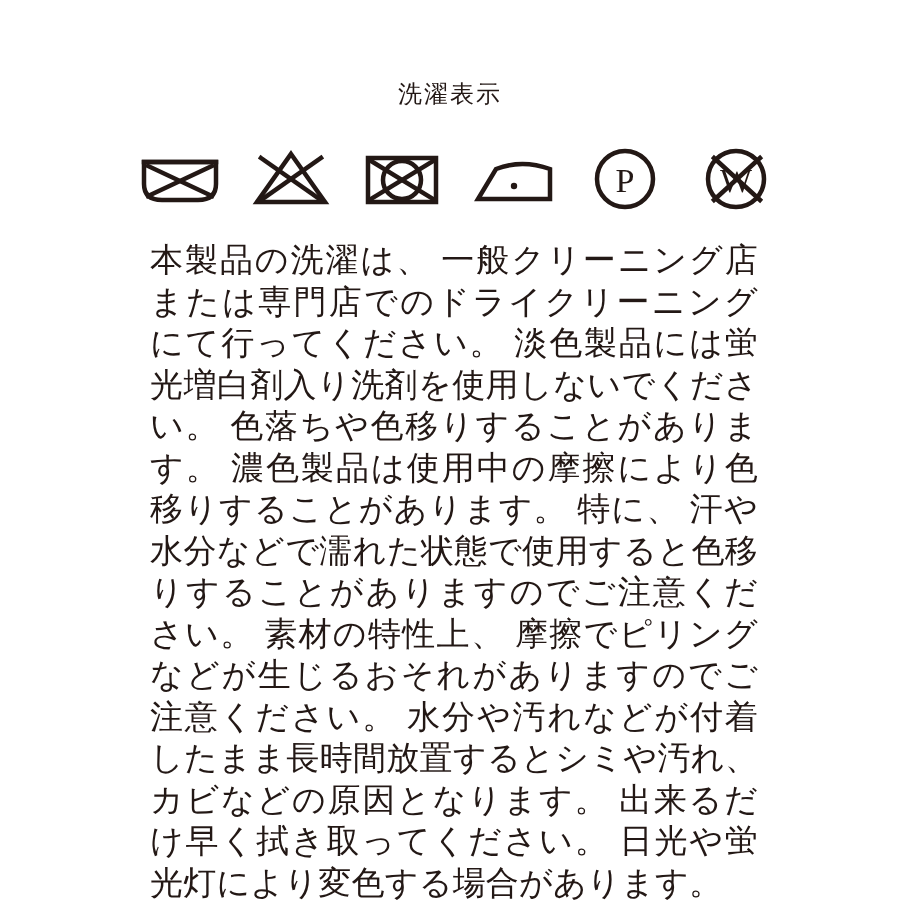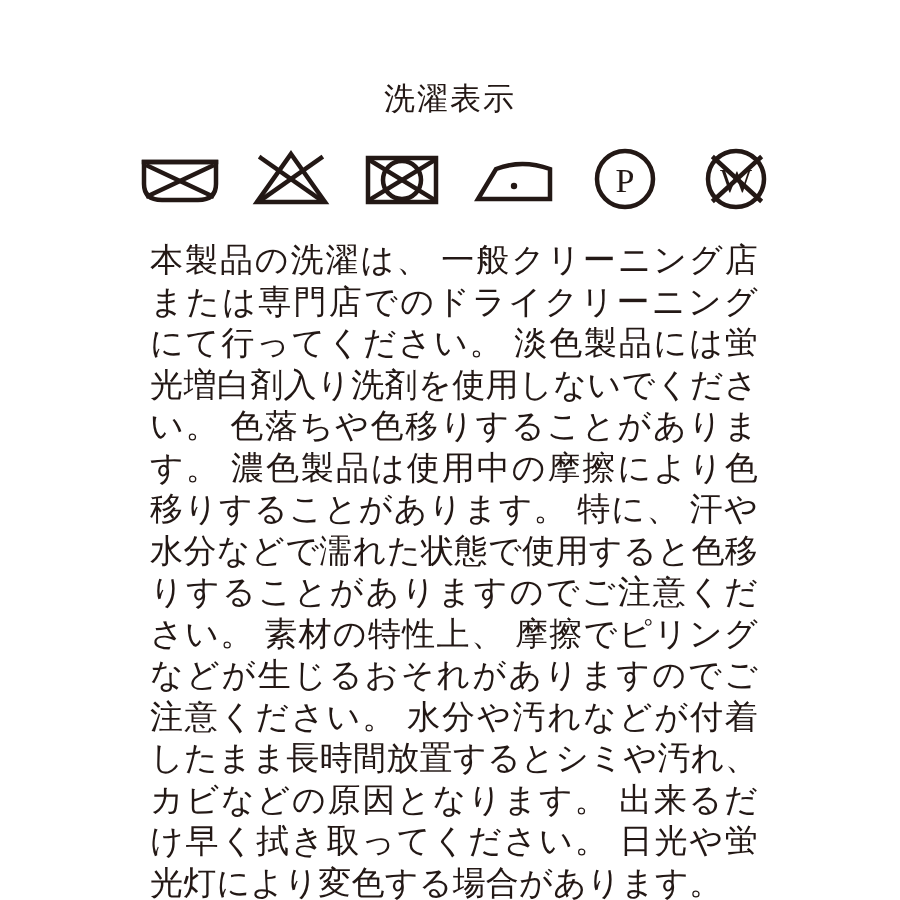--- a/index.html
+++ b/index.html
@@ -19,21 +19,21 @@
     width: 900px;
     height: 900px;
     box-sizing: border-box;
   }
   .care-title {
     position: absolute;
     top: 78px;
     left: 0;
     width: 900px;
     text-align: center;
-    font-size: 31px;
+    font-size: 24px;
     letter-spacing: 2px;
     color: #231815;
     font-family: "Liberation Serif", "DejaVu Serif", serif;
   }
   .symbol-row {
     position: absolute;
     top: 138px;
     left: 138px;
     width: 640px;
     height: 80px;

